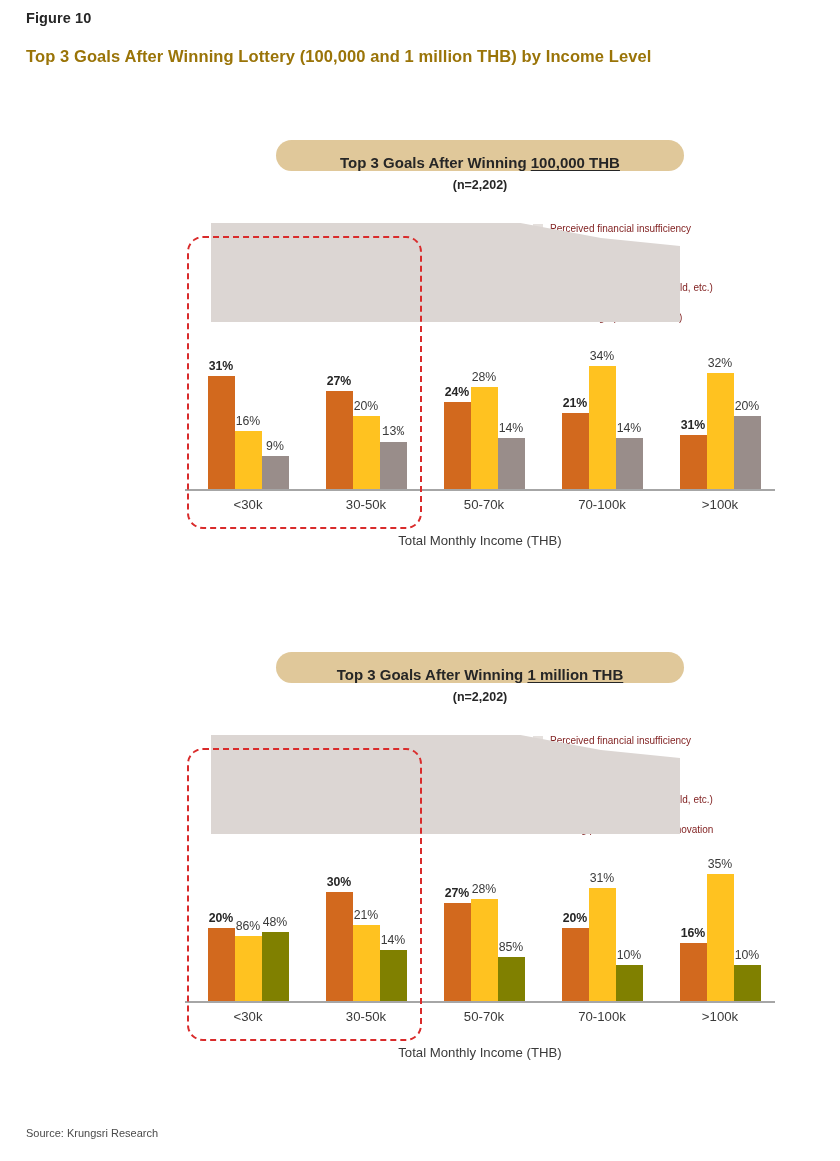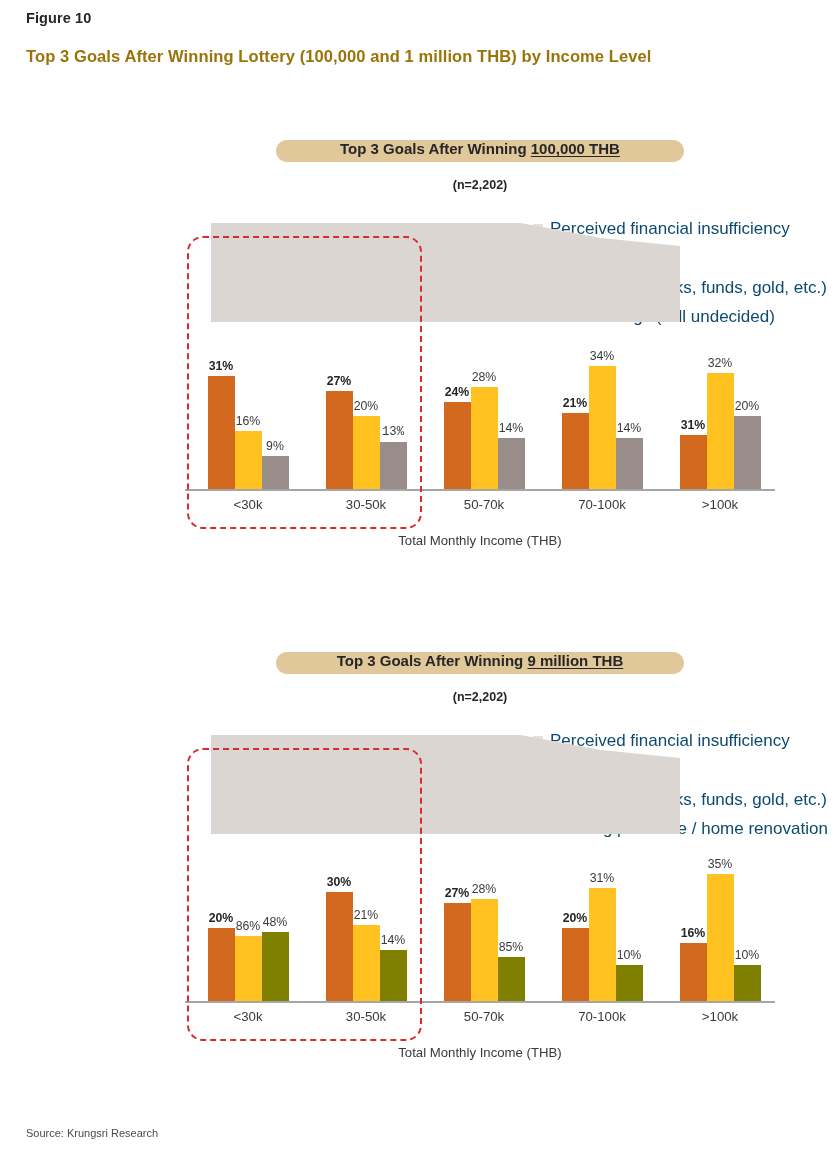--- a/index.html
+++ b/index.html
@@ -36,25 +36,25 @@
   
   .chart-block { position: absolute; left: 0; width: 840px; }
   #chart1 { top: 128px; }
   #chart2 { top: 640px; }
 
   .banner {
     position: absolute;
     left: 276px;
     top: 12px;
     width: 408px;
-    height: 22px;
+    height: 31px;
     background: #e0c89a;
     border-radius: 17px;
     display: flex;
-    align-items: flex-start;
+    align-items: flex-end;
     justify-content: center;
   }
   .banner-text {
     font-size: 15px;
     font-weight: bold;
     color: #262626;
     white-space: nowrap;
   }
   .banner-text .u { text-decoration: underline; text-underline-offset: 2px; }
 
@@ -79,22 +79,22 @@
     display: flex;
     align-items: center;
     height: 29.5px;
   }
   .legend-swatch {
     width: 10px; height: 10px;
     margin-right: 7px;
     flex: none;
   }
   .legend-label {
-    font-size: 17px;
-    color: #0c4a6e;
+    font-size: 10px;
+    color: #7f1d1d;
     white-space: nowrap;
   }
 
   
   .plot {
     position: absolute;
     left: 185px;
     top: 95px;
     width: 590px;
     height: 267px;
@@ -235,21 +235,21 @@
       <div class="bar" title="Bank savings (still undecided) &gt;100k: 20%" style="left: 548.5px; width: 27px; height: 72.6px; background: rgb(153, 141, 138);"></div>
       <div class="bar-value" style="left: 539.5px; width: 45px; top: 176.4px;">20%</div>
       <div class="cat-label" style="left: 485px; width: 100px;">&gt;100k</div>
       <div class="axis-line" style="background: rgb(166, 166, 166);"></div>
     </div>
     <div class="axis-title">Total Monthly Income (THB)</div>
     <div class="highlight-box" style="border-color: rgb(217, 43, 43);"></div>
   </div>
 <div class="chart-block" id="chart2">
     <div class="banner">
-      <div class="banner-text"><span>Top 3 Goals After Winning </span><span class="u">9 million THB</span></div>
+      <div class="banner-text"><span>Top 3 Goals After Winning </span><span class="u">1 million THB</span></div>
     </div>
     <div class="nlabel">(n=2,202)</div>
     <div class="legend">
       <div class="legend-row">
         <span class="legend-swatch" style="background: rgb(229, 224, 221);"></span>
         <span class="legend-label">Perceived financial insufficiency</span>
       </div>
       <div class="legend-row">
         <span class="legend-swatch" style="background: rgb(210, 105, 30);"></span>
         <span class="legend-label">Debt repayment</span>

